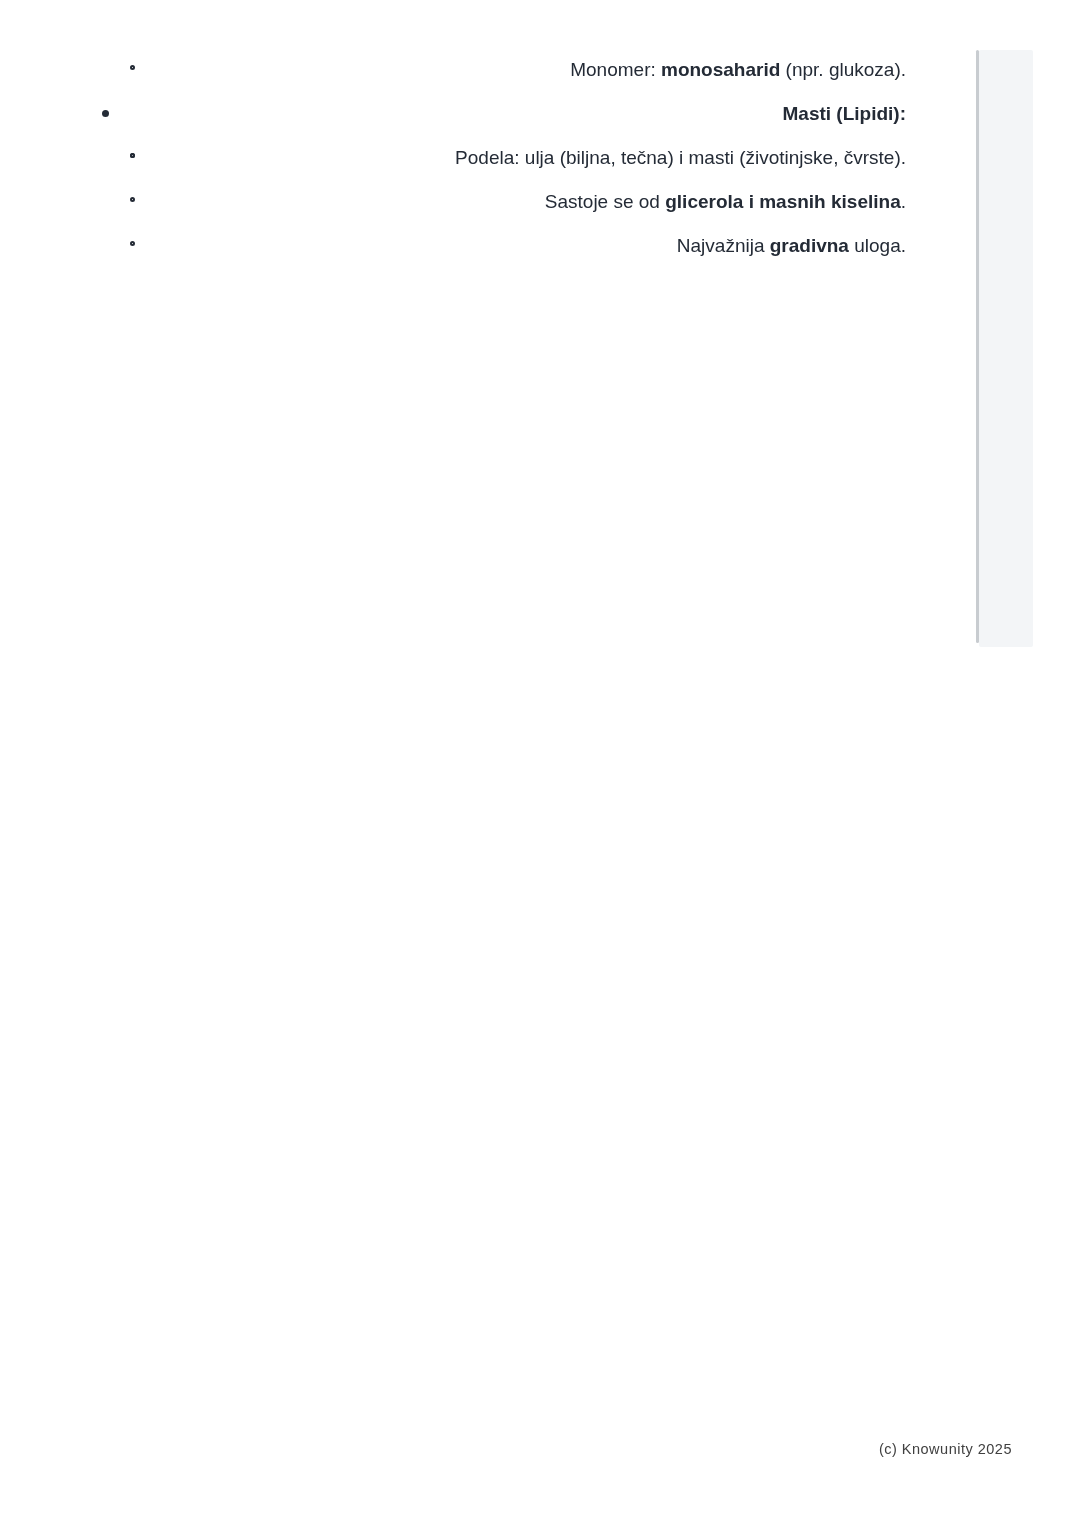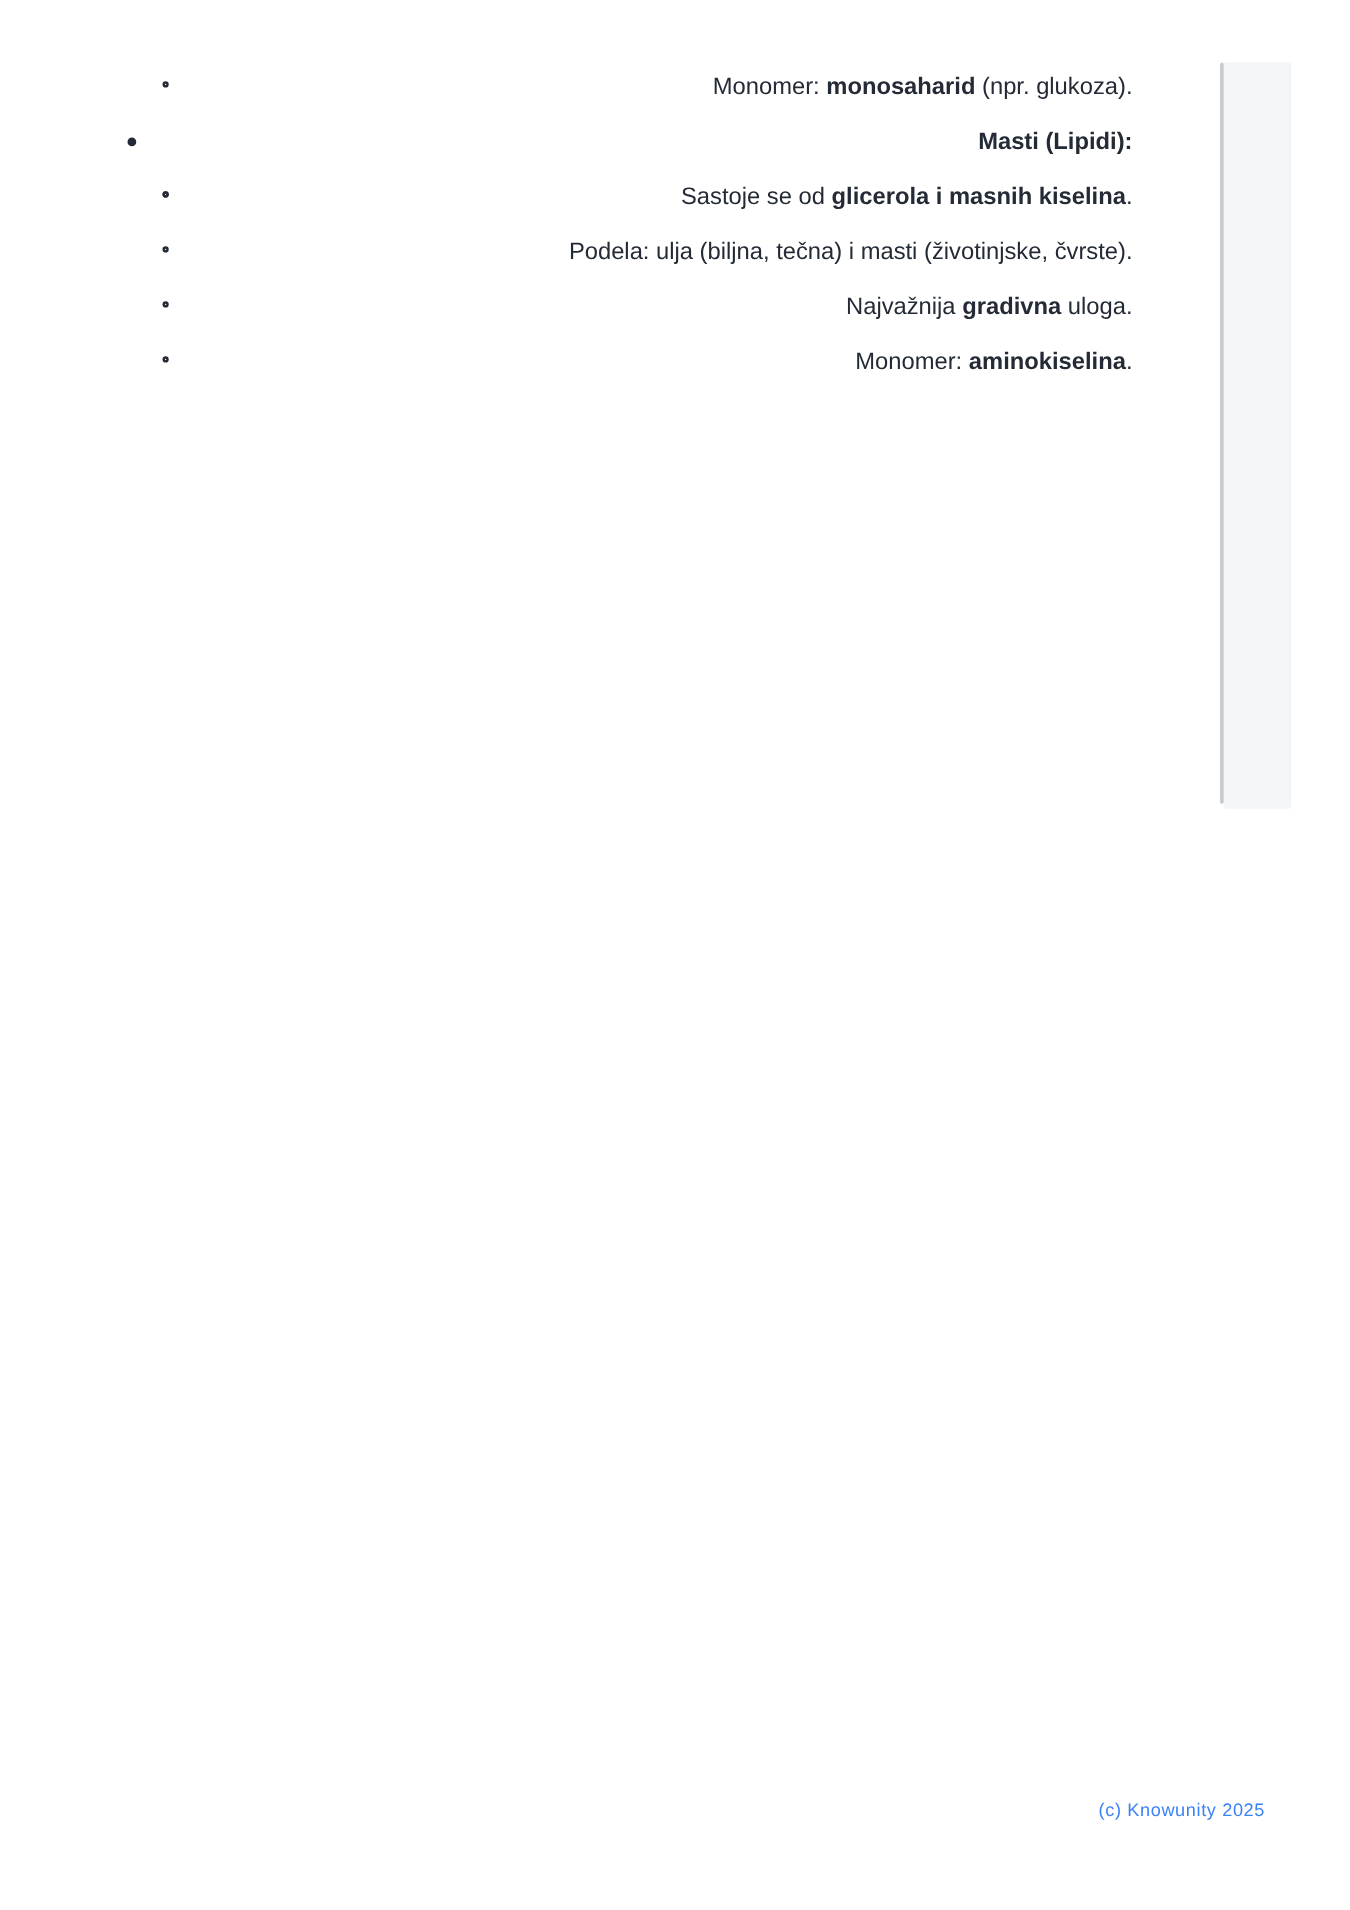--- a/index.html
+++ b/index.html
@@ -58,37 +58,36 @@
     background: #c8ccd0;
     border-radius: 2px;
   }
 
   .footer {
     position: absolute;
     top: 1441px;
     right: 68px;
     font-size: 14.5px;
     letter-spacing: 0.5px;
-    color: #3b82f6;
+    color: #404040;
   }
 </style>
 </head>
 <body>
 
 <div class="content" id="notes-content">
     <div class="item sub-item"><span class="bullet circle"></span><span><span>Monomer: </span><b>monosaharid</b><span> (npr. glukoza).</span></span></div>
     <div class="section">
       <div class="item top-item"><span class="bullet disc"></span><span><b>Masti (Lipidi):</b></span></div>
       <div class="item sub-item"><span class="bullet circle"></span></div>
+      <div class="item sub-item"><span class="bullet circle"></span><span><span>Podela: ulja (biljna, tečna) i masti (životinjske, čvrste).</span></span></div>
       <div class="item sub-item"><span class="bullet circle"></span><span><span>Sastoje se od </span><b>glicerola i masnih kiselina</b><span>.</span></span></div>
-      <div class="item sub-item"><span class="bullet circle"></span><span><span>Podela: ulja (biljna, tečna) i masti (životinjske, čvrste).</span></span></div>
     </div>
     <div class="section">
       <div class="item sub-item"><span class="bullet circle"></span><span><span>Najvažnija </span><b>gradivna</b><span> uloga.</span></span></div>
-      <div class="item sub-item"><span class="bullet circle"></span><span><span>Monomer: </span><b>aminokiselina</b><span>.</span></span></div>
     </div>
   </div>
 
 <div class="side-panel">
   <span class="scrollbar-line"></span>
 </div>
 
 <div class="footer">(c) Knowunity 2025</div>
 
 </body></html>

